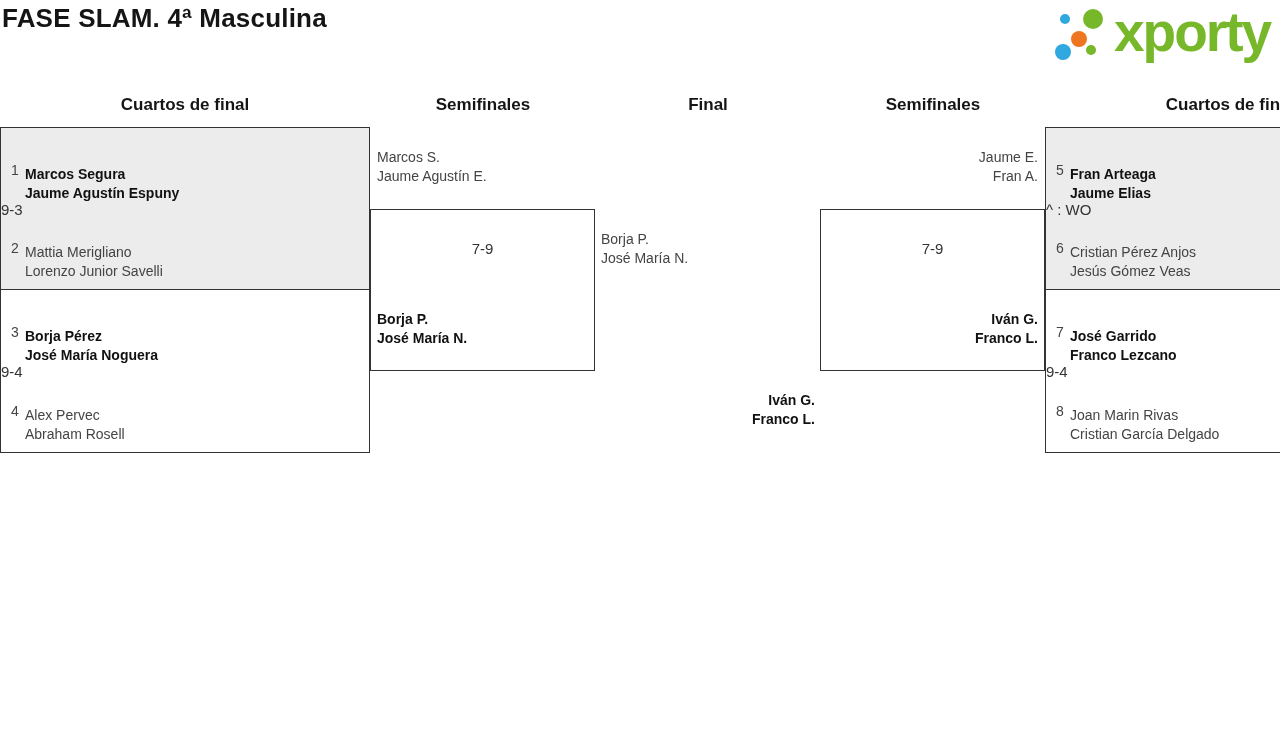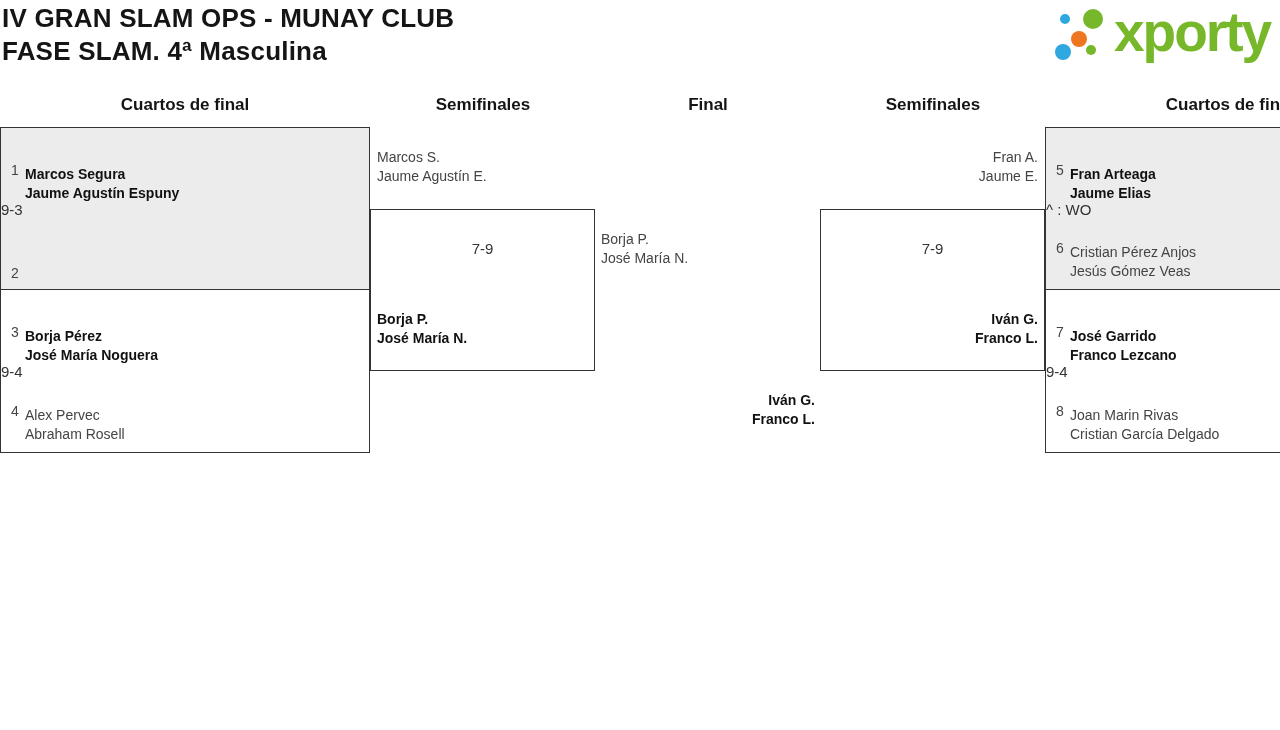--- a/index.html
+++ b/index.html
@@ -42,21 +42,20 @@
   .abs{position:absolute;}
   .final-score{position:absolute;left:595px;top:322px;width:225px;text-align:center;
                font-size:15px;color:#333;}
 </style>
 </head>
 <body>
 
 <div class="page">
 
   <div class="title">
-    <div>IV GRAN SLAM OPS - MUNAY CLUB</div>
     <div>FASE SLAM. 4ª Masculina</div>
   </div>
 
   <div class="logo">
     <svg class="logo-dots" width="66" height="74" viewBox="0 0 66 74">
       <circle cx="17" cy="17" r="5" fill="#2fa8e0"></circle>
       <circle cx="45" cy="17" r="10" fill="#76b82a"></circle>
       <circle cx="31" cy="37" r="8" fill="#ee7621"></circle>
       <circle cx="43" cy="48" r="5" fill="#76b82a"></circle>
       <circle cx="15" cy="50" r="8" fill="#2fa8e0"></circle>
@@ -75,20 +74,24 @@
       <div class="team winner top">
         <span class="seed">1</span>
         <div class="names">
           <div>Marcos Segura</div>
           <div>Jaume Agustín Espuny</div>
         </div>
       </div>
       <div class="score">9-3</div>
       <div class="team bottom">
         <span class="seed">2</span>
+        <div class="names">
+          <div>Mattia Merigliano</div>
+          <div>Lorenzo Junior Savelli</div>
+        </div>
       </div>
     </div>
     <div class="match">
       <div class="team winner top">
         <span class="seed">3</span>
         <div class="names">
           <div>Borja Pérez</div>
           <div>José María Noguera</div>
         </div>
       </div>
@@ -117,22 +120,22 @@
   <div class="abs pair" style="left:601px;top:230px;">
     <div>Borja P.</div>
     <div>José María N.</div>
   </div>
   <div class="abs pair bold right" style="left:595px;top:391px;width:220px;">
     <div>Iván G.</div>
     <div>Franco L.</div>
   </div>
 
   <div class="abs pair right" style="left:820px;top:148px;width:218px;">
+    <div>Jaume E.</div>
     <div>Fran A.</div>
-    <div>Jaume E.</div>
   </div>
   <div class="sf-box" style="left:820px;"></div>
   <div class="sf-score" style="left:820px;">7-9</div>
   <div class="abs pair bold right" style="left:820px;top:310px;width:218px;">
     <div>Iván G.</div>
     <div>Franco L.</div>
   </div>
 
   <div class="qf" style="left:1045px;">
     <div class="match shaded">

